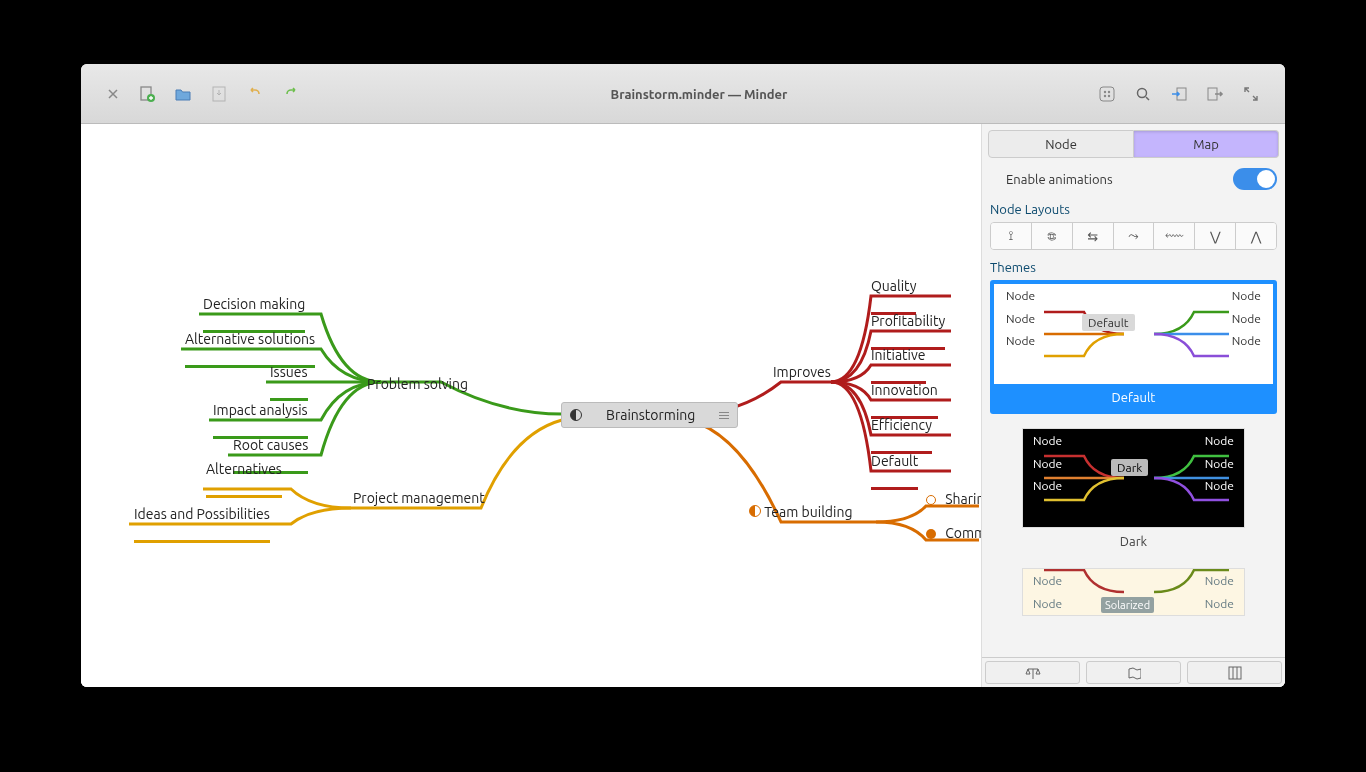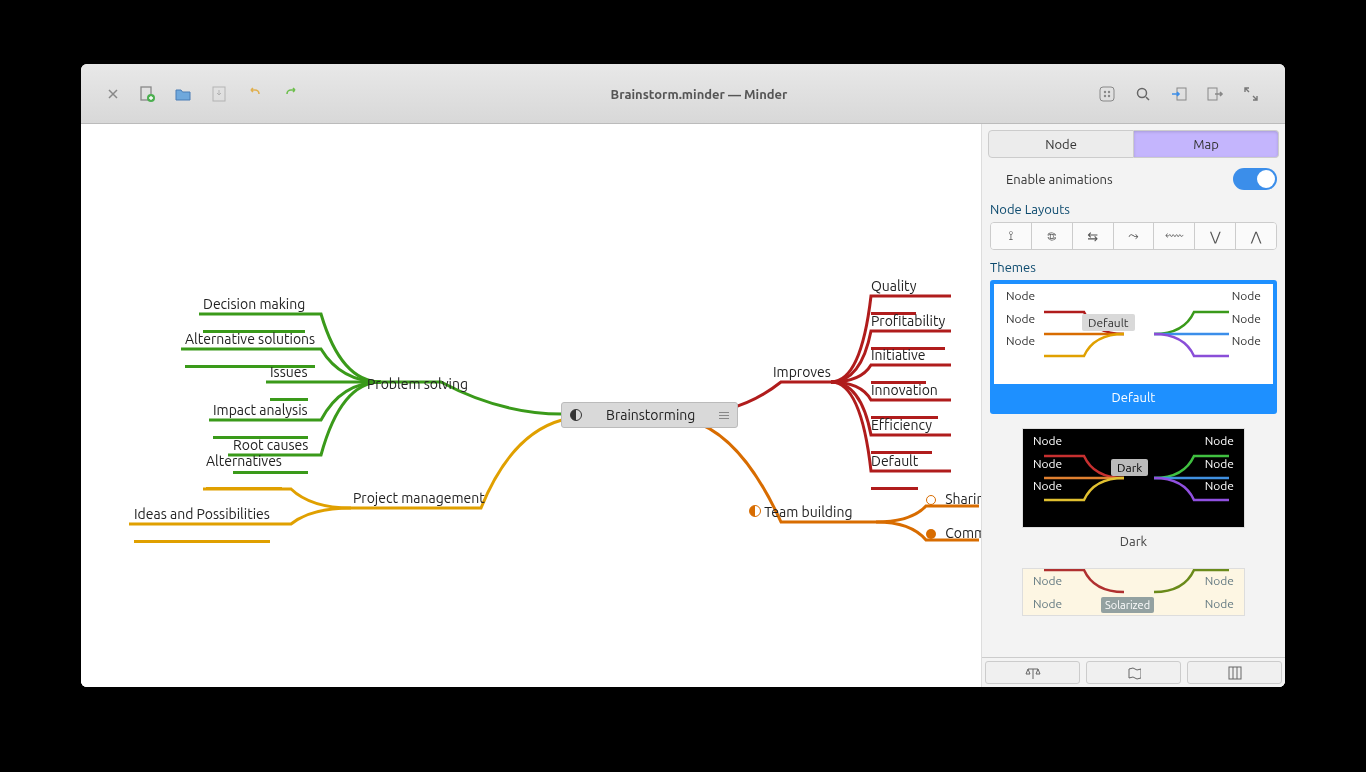--- a/index.html
+++ b/index.html
@@ -255,21 +255,21 @@
       </div>
 
       <div class="node-label" style="left:286px; top:240px;margin-top:12px;">Problem solving</div>
       <div class="node-label nudge-under" style="left:122px; top:172px; border-color:#3a9a1a;">Decision making</div>
       <div class="node-label nudge-under" style="left:104px; top:207px; border-color:#3a9a1a;">Alternative solutions</div>
       <div class="node-label nudge-under" style="left:189px; top:240px; border-color:#3a9a1a;">Issues</div>
       <div class="node-label nudge-under" style="left:132px; top:278px; border-color:#3a9a1a;">Impact analysis</div>
       <div class="node-label nudge-under" style="left:152px; top:313px; border-color:#3a9a1a;">Root causes</div>
 
       <div class="node-label" style="left:272px; top:366px;">Project management</div>
-      <div class="node-label nudge-under" style="left:125px; top:329px; border-color:#e0a000;">Alternatives</div>
+      <div class="node-label nudge-under" style="left:125px; top:337px; border-color:#e0a000;">Alternatives</div>
       <div class="node-label nudge-under" style="left:53px; top:382px; border-color:#e0a000;">Ideas and Possibilities</div>
 
       <div class="node-label" style="left:653px; top:240px;margin-left:39px;">Improves</div>
       <div class="node-label nudge-under" style="left:790px; top:154px; border-color:#b01c1c;">Quality</div>
       <div class="node-label nudge-under" style="left:790px; top:189px; border-color:#b01c1c;">Profitability</div>
       <div class="node-label nudge-under" style="left:790px; top:223px; border-color:#b01c1c;">Initiative</div>
       <div class="node-label nudge-under" style="left:790px; top:258px; border-color:#b01c1c;">Innovation</div>
       <div class="node-label nudge-under" style="left:790px; top:293px; border-color:#b01c1c;">Efficiency</div>
       <div class="node-label nudge-under" style="left:790px; top:329px; border-color:#b01c1c;">Default</div>
 

